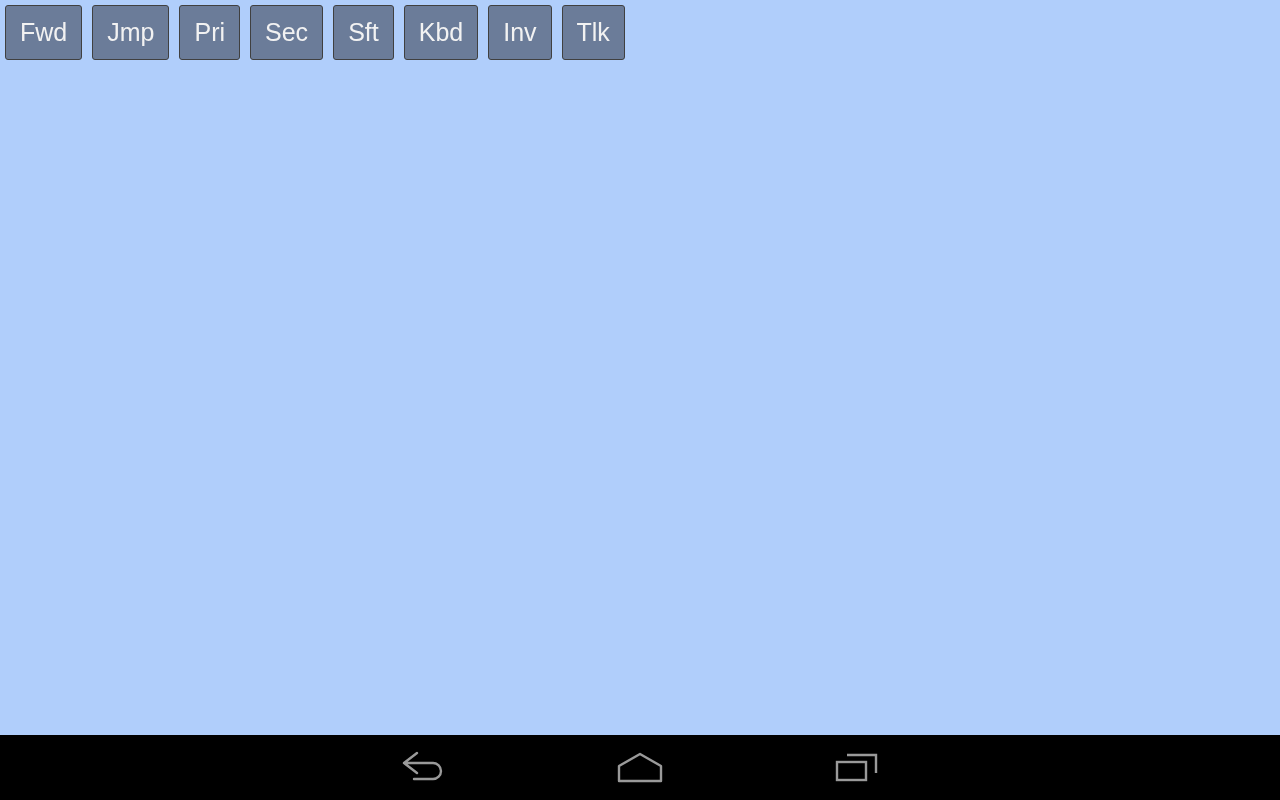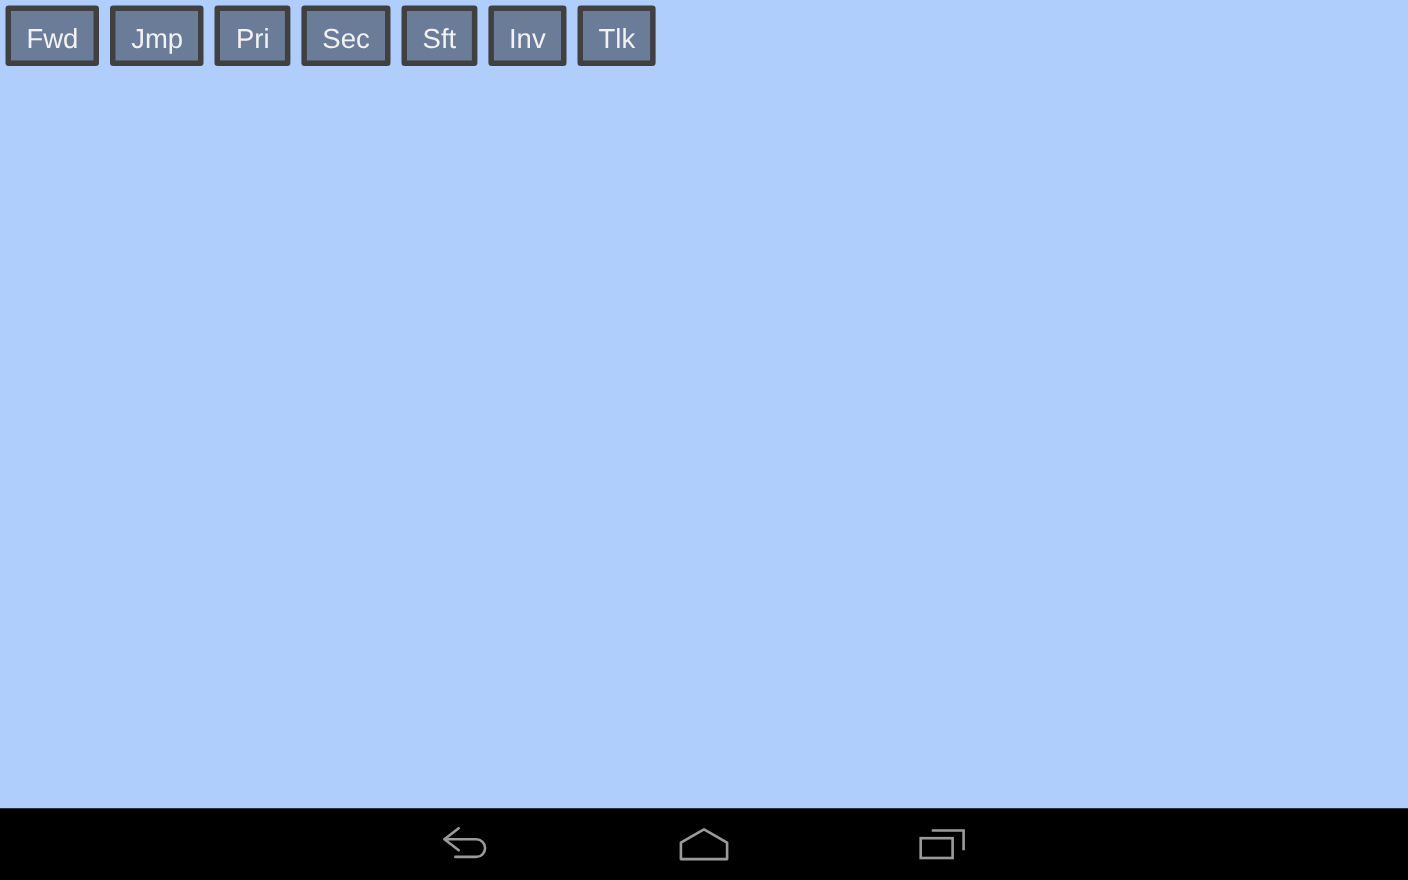--- a/index.html
+++ b/index.html
@@ -39,21 +39,21 @@
     display: flex;
     flex-direction: row;
     align-items: flex-start;
     gap: 10px;
   }
 
   .tool-button {
     height: 55px;
     box-sizing: border-box;
     background: #6b7c99;
-    border: 5px solid #404040;
+    border: 1px solid #404040;
     border-radius: 3px;
     color: #f2f2f2;
     font-family: "Liberation Sans", sans-serif;
     font-size: 25px;
     line-height: 53px;
     font-weight: 400;
     text-align: center;
     padding: 0 14px;
     white-space: nowrap;
     cursor: default;
@@ -94,20 +94,21 @@
 <div id="screen">
 
   <div id="app-area">
 
     <div id="button-bar">
       <div class="tool-button">Fwd</div>
       <div class="tool-button">Jmp</div>
       <div class="tool-button">Pri</div>
       <div class="tool-button">Sec</div>
       <div class="tool-button">Sft</div>
+      <div class="tool-button">Kbd</div>
       <div class="tool-button">Inv</div>
       <div class="tool-button">Tlk</div>
     </div>
 
     <div id="content-canvas" style="position:absolute;left:0;top:65px;width:1280px;height:670px;"></div>
 
   </div>
 
   <div id="nav-bar">
 

